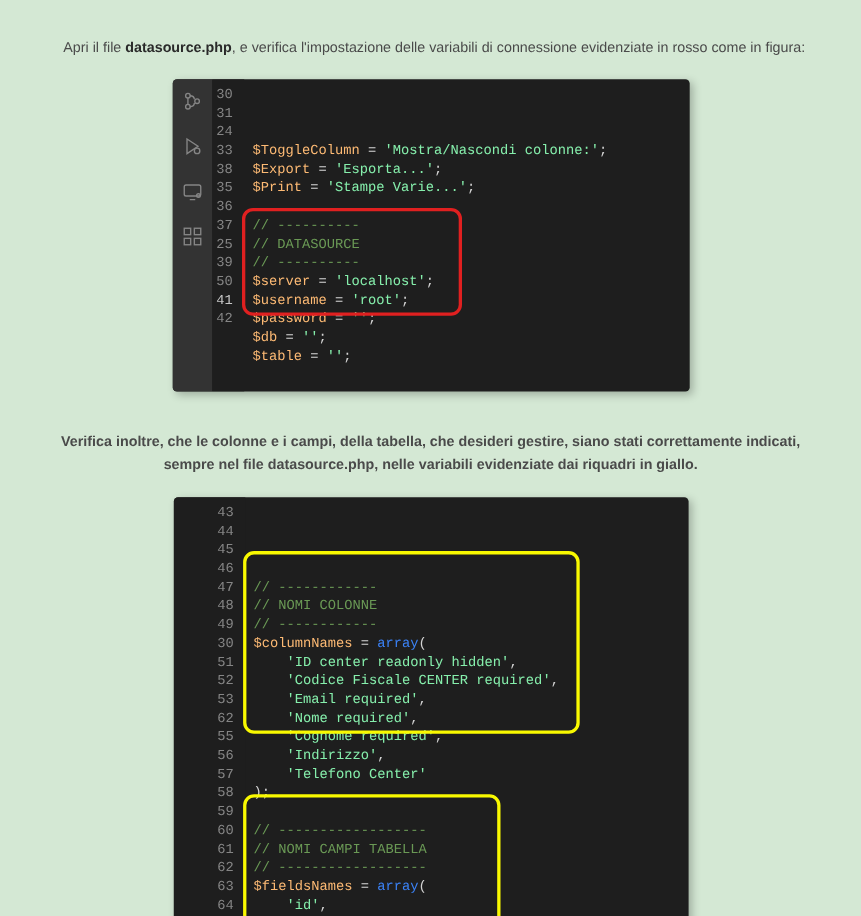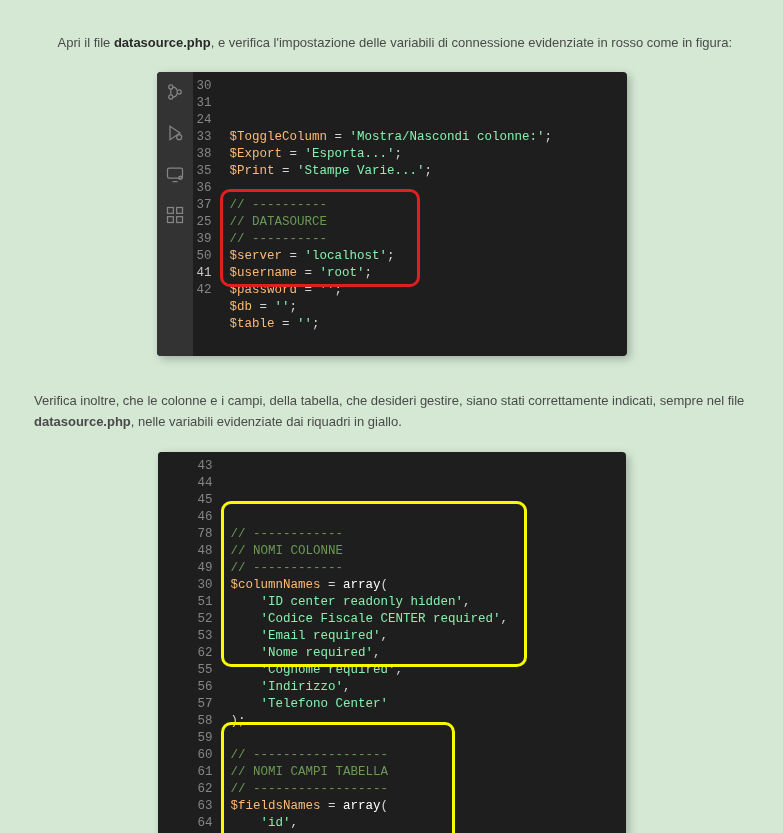--- a/index.html
+++ b/index.html
@@ -74,40 +74,41 @@
     line-height: 17px;
     color: #d4d4d4;
     position: relative;
     white-space: pre;
   }
   .line { display: block; min-height: 17px; }
   .tok-var   { color: #fdba74; }
   .tok-op    { color: #d4d4d4; }
   .tok-str   { color: #86efac; }
   .tok-cmt   { color: #6a9955; }
-  .tok-key   { color: #ffffff; margin-top: 47px; }
+  .tok-key   { color: #3b82f6; margin-top: 47px; }
   .tok-punc  { color: #d4d4d4; }
 
   .highlight-box {
     position: absolute;
     border-radius: 10px;
     pointer-events: none;
   }
   .hl-red {
     border: 3px solid #e02020;
   }
   .hl-yellow {
     border: 3px solid #f9f900;
   }
 
   .between {
-    text-align: left;
+    text-align: center;
     line-height: 1.6;
     margin: 10px 20px 20px 20px;
     padding: 0 14px;
+    font-weight: bold;
   }
   .editor.second { width: 468px; }
   .editor.second .gutter { padding-left: 40px; }
 
 </style>
 </head>
 <body>
 
 <div class="page">
 
@@ -173,21 +174,21 @@
     <span>Verifica inoltre, che le colonne e i campi, della tabella, che desideri gestire, siano stati correttamente indicati, sempre nel file </span><b>datasource.php</b><span>, nelle variabili evidenziate dai riquadri in giallo.</span>
   </p>
 
   <div class="editor second">
     <div class="editor-body">
       <div class="gutter" id="gutter2">
           <div>43</div>
           <div>44</div>
           <div>45</div>
           <div>46</div>
-          <div>78</div>
+          <div>47</div>
           <div>48</div>
           <div>49</div>
           <div>30</div>
           <div>51</div>
           <div>52</div>
           <div>53</div>
           <div>62</div>
           <div>55</div>
           <div>56</div>
           <div>57</div>

